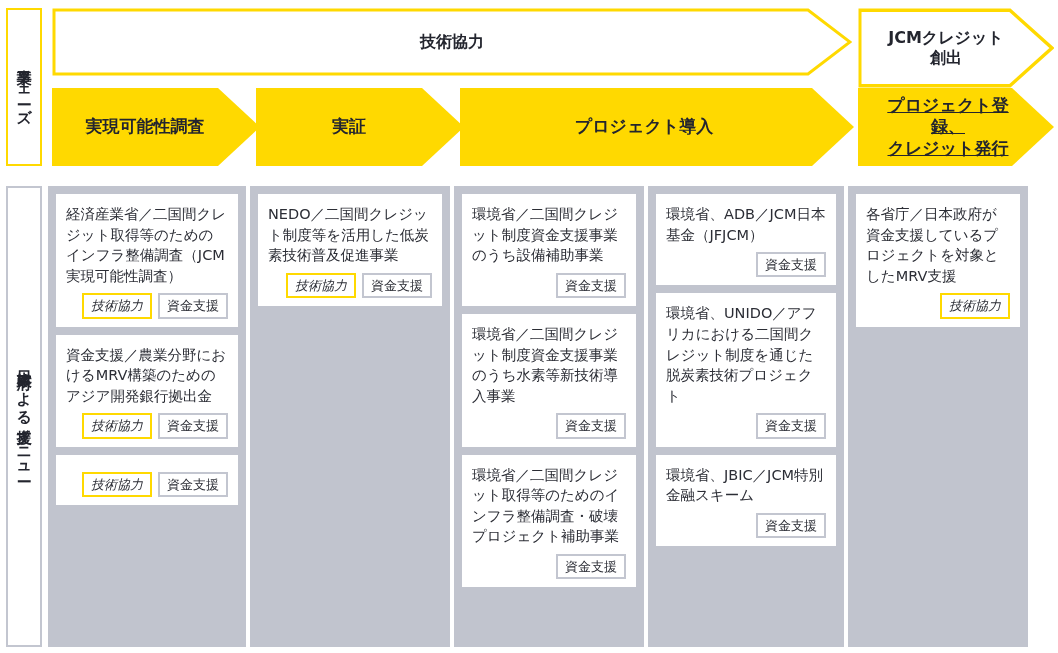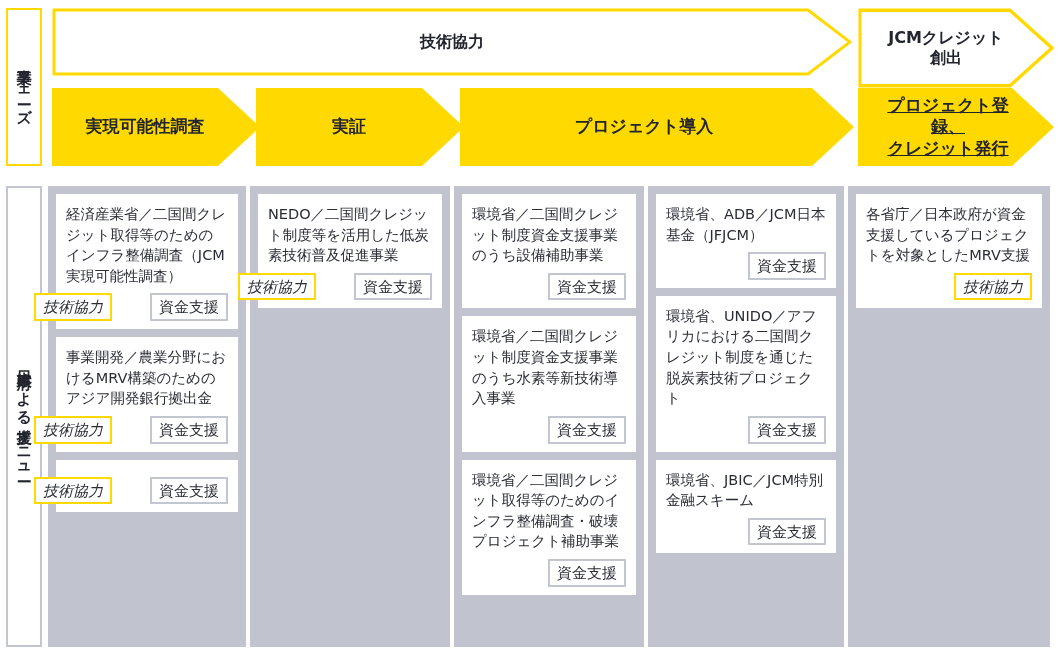--- a/index.html
+++ b/index.html
@@ -91,21 +91,21 @@
     padding: 8px;
     display: flex;
     flex-direction: column;
     gap: 8px;
   }
 
   .col-w1 { width: 198px; }
   .col-w2 { width: 200px; }
   .col-w3 { width: 190px; }
   .col-w4 { width: 196px; }
-  .col-w5 { width: 202px; }
+  .col-w5 { width: 180px; }
 
   .card {
     background: #ffffff;
     padding: 10px 10px 8px 10px;
     font-size: 14.5px;
     line-height: 1.42;
     color: #2b2d35;
   }
 
   .card .text {
@@ -114,27 +114,26 @@
   }
 
   .tags {
     display: flex;
     gap: 6px;
     justify-content: flex-end;
     margin-top: 7px;
   }
 
   .tag {
-    font-size: 15px;
+    font-size: 13px;
     padding: 3px 7px 2px 7px;
     color: #2b2d35;
     background: #ffffff;
     white-space: nowrap;
     line-height: 1.25;
-    margin-left: 32px;
   }
   .tag-tech { border: 2px solid #ffd900; font-style: italic; }
   .tag-fund { border: 2px solid #c3c6d0; }
 
   .spacer { flex: 1 1 auto; }
 </style>
 </head>
 <body>
 
 <div class="board">
@@ -195,21 +194,21 @@
 
     <div class="column col-w1">
       <div class="card">
         <span class="text">経済産業省／二国間クレジット取得等のためのインフラ整備調査（JCM実現可能性調査）</span>
         <div class="tags">
           <span class="tag tag-tech">技術協力</span>
           <span class="tag tag-fund">資金支援</span>
         </div>
       </div>
       <div class="card">
-        <span class="text">事業開発／農業分野におけるMRV構築のためのアジア開発銀行拠出金</span>
+        <span class="text">資金支援／農業分野におけるMRV構築のためのアジア開発銀行拠出金</span>
         <div class="tags">
           <span class="tag tag-tech">技術協力</span>
           <span class="tag tag-fund">資金支援</span>
         </div>
       </div>
       <div class="card">
         <div class="tags">
           <span class="tag tag-tech">技術協力</span>
           <span class="tag tag-fund">資金支援</span>
         </div>

